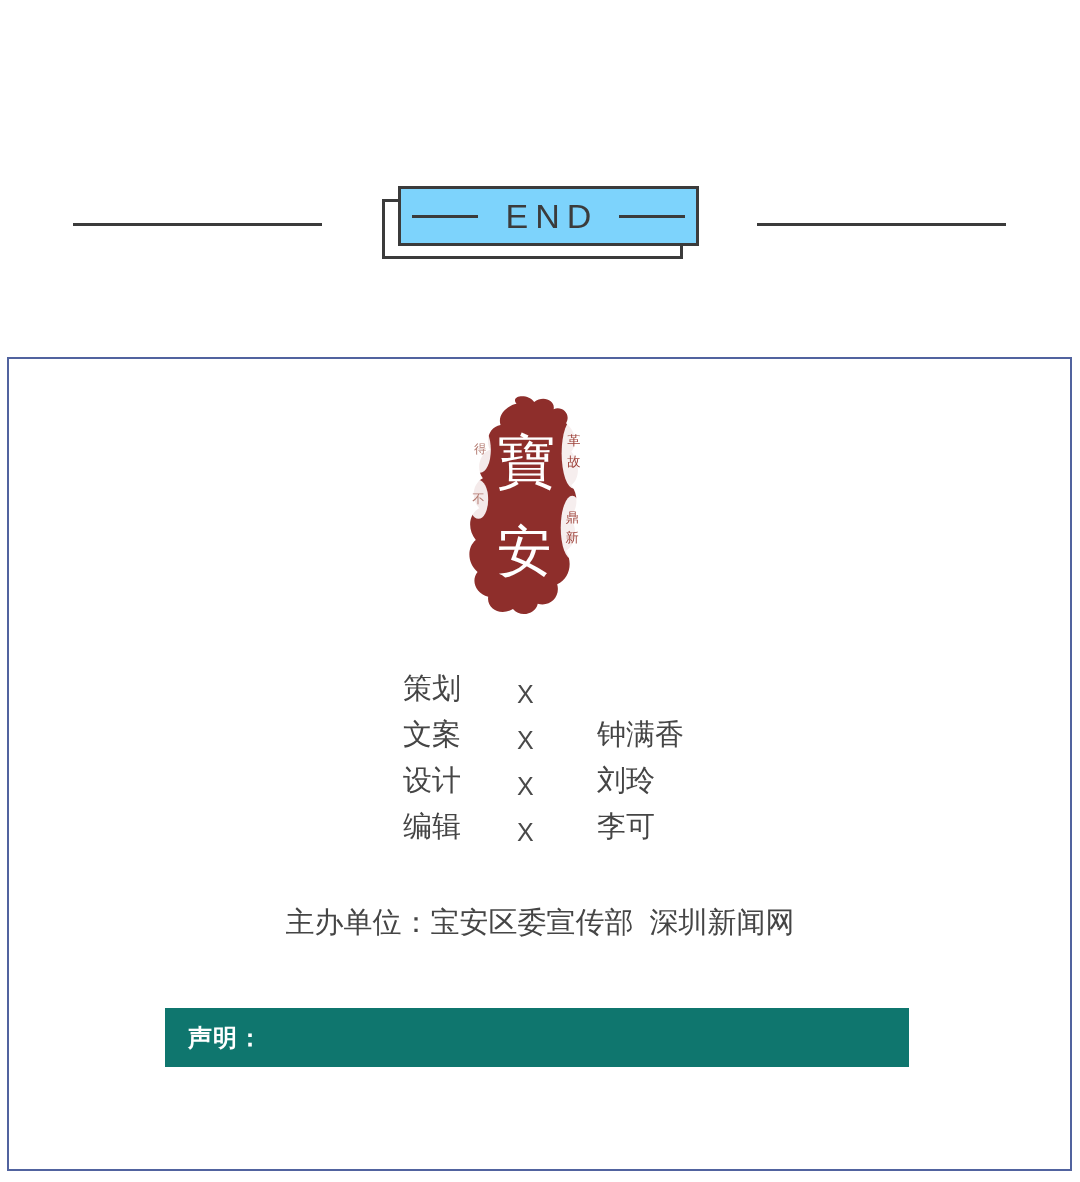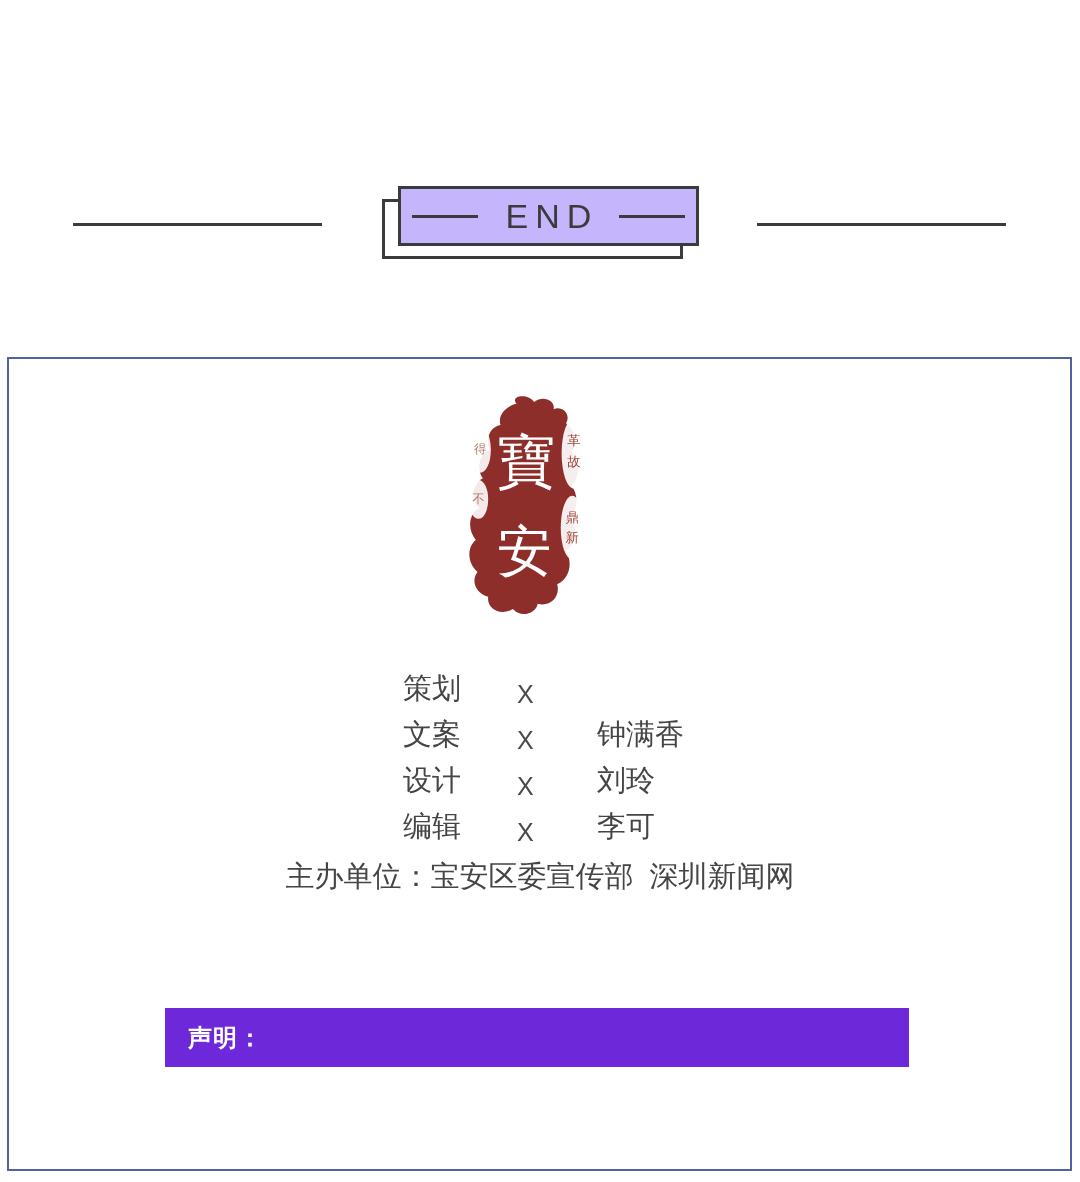--- a/index.html
+++ b/index.html
@@ -15,21 +15,21 @@
   .rule-left  { left:73px; }
   .rule-right { left:757px; }
 
   .end-wrap { position:absolute; left:382px; top:186px; width:318px; height:75px; }
   .end-back {
     position:absolute; left:0; top:13px; width:301px; height:60px;
     border:3px solid #3b3b3b; background:#ffffff;
   }
   .end-front {
     position:absolute; left:16px; top:0; width:301px; height:60px;
-    border:3px solid #3b3b3b; background:#c4b5fd;
+    border:3px solid #3b3b3b; background:#7dd3fc;
     display:flex; align-items:center; justify-content:center; gap:21px;
   }
   .end-dash { width:66px; height:3px; background:#3b3b3b; }
   .end-label {
     font-size:34px; letter-spacing:7px; color:#3b3b3b; font-weight:300;
     line-height:1; padding-left:7px; 
   }
 
   
   .frame {
@@ -43,28 +43,28 @@
   .seal .side-char-r { fill:#9d4038; font-size:15px; }
   .seal .side-char-l { fill:#b37a70; font-size:14px; }
 
   .credits { position:absolute; left:403px; top:663px; color:#454545; }
   .credit-row { display:flex; align-items:flex-end; height:46px; font-size:29px; }
   .credit-role { width:112px; }
   .credit-x { width:82px; font-size:25px; color:#4a4a4a; padding-left:2px; }
   .credit-names { white-space:pre; }
 
   .orgs {
-    position:absolute; left:0; top:853px; width:1080px; text-align:center;
+    position:absolute; left:0; top:899px; width:1080px; text-align:center;
     color:#454545; font-size:29px;
   }
   .org-line { height:46px; line-height:46px; white-space:pre; }
 
   .statement {
     position:absolute; left:165px; top:1008px; width:744px; height:59px;
-    background:#6d28d9; color:#ffffff; display:flex; align-items:center;
+    background:#0f766e; color:#ffffff; display:flex; align-items:center;
     padding-left:23px; font-size:24px; font-weight:bold; letter-spacing:1px;
     white-space:pre;
   }
   .statement-prefix { margin-right:6px; }
 </style>
 </head>
 <body>
 
 <div class="page">
 

